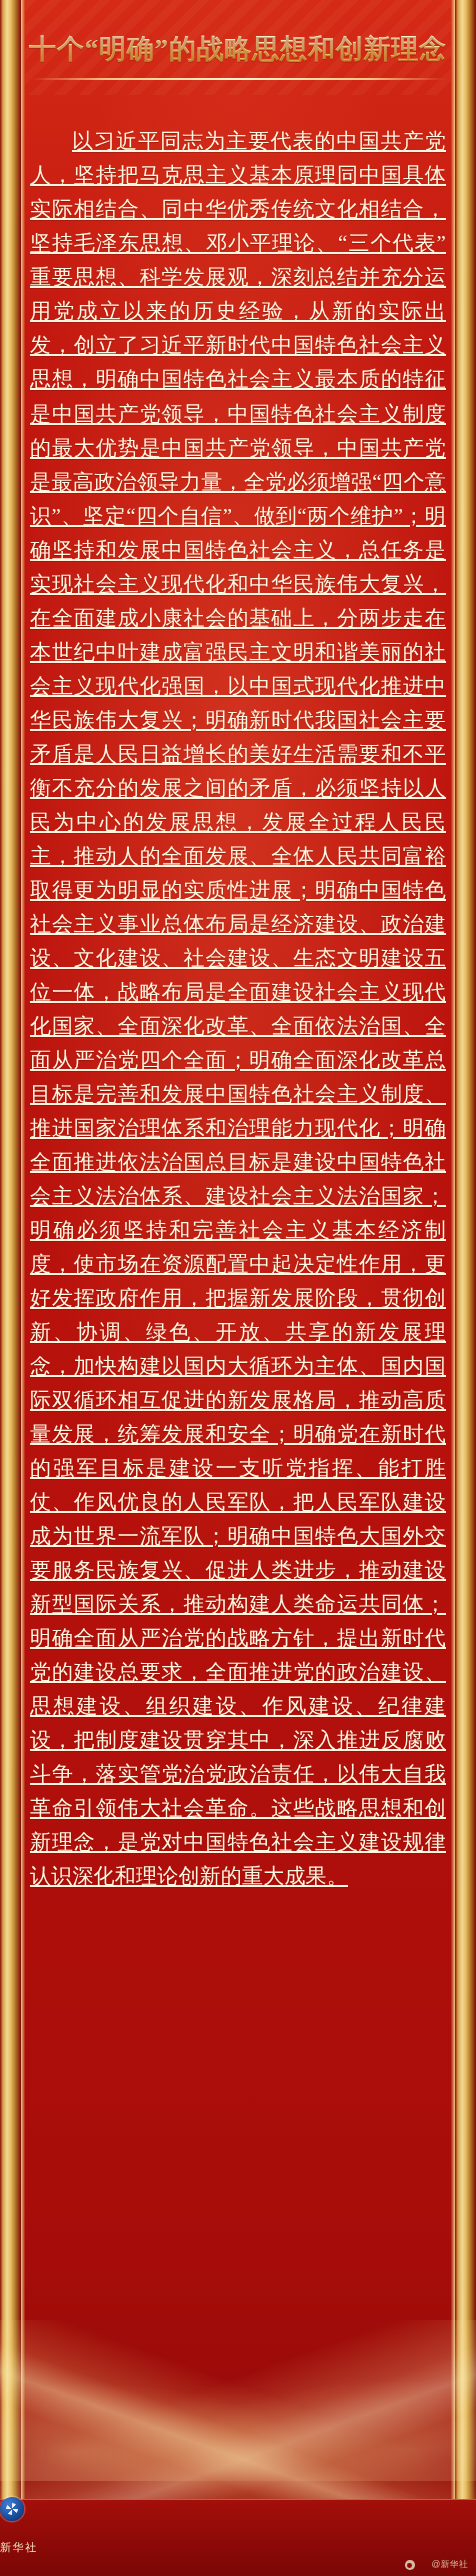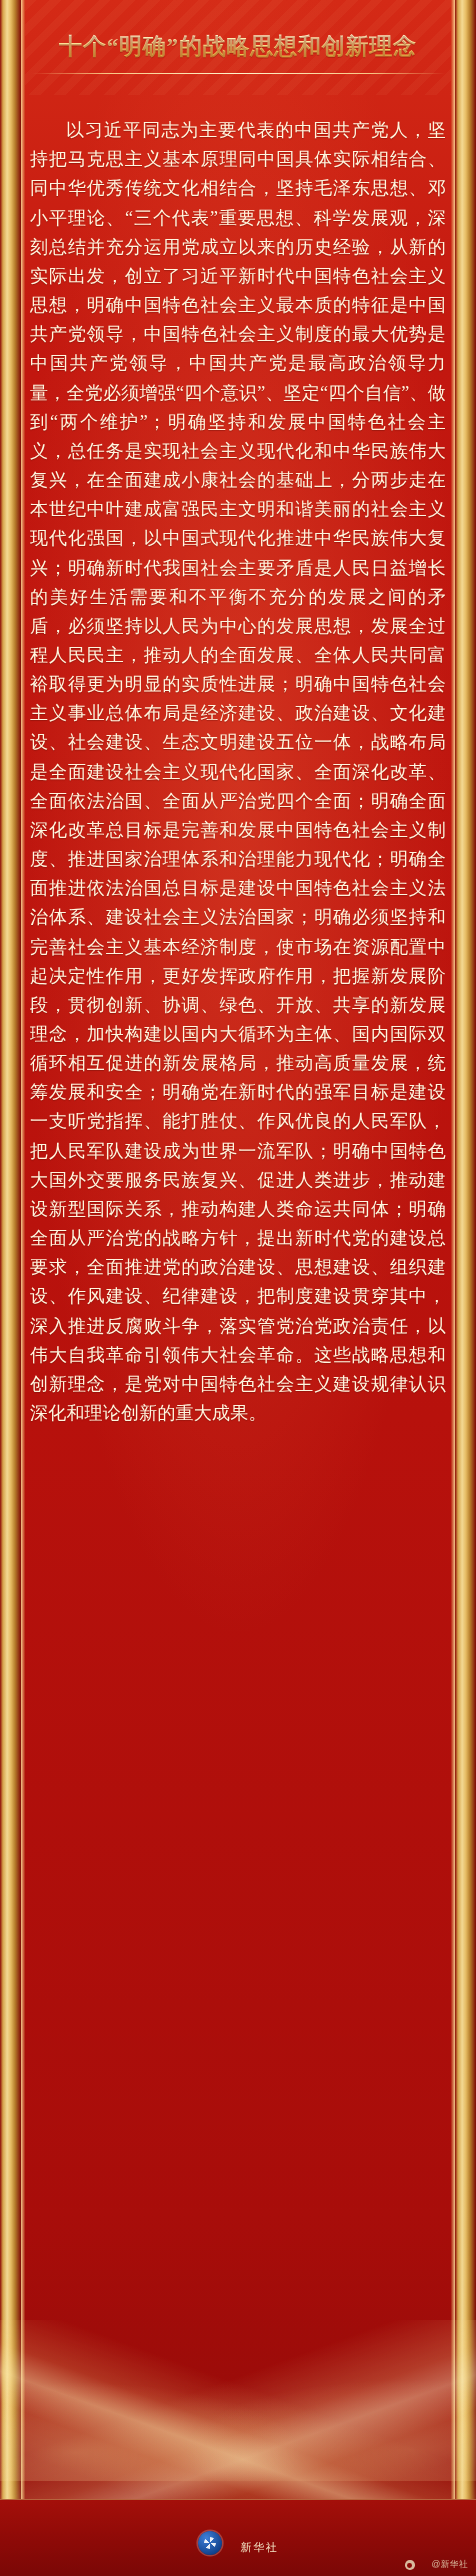--- a/index.html
+++ b/index.html
@@ -69,21 +69,21 @@
 
   
   .title-wrap {
     position: relative;
     padding: 32px 27px 11px;
     text-align: center;
   }
   .title {
     font-family: "Liberation Serif", "DejaVu Serif", serif;
     font-weight: bold;
-    font-size: 23px;
+    font-size: 27px;
     letter-spacing: 0.8px;
     line-height: 1.3;
     background: linear-gradient(180deg, #fff8dc 0%, #ffe9a8 30%, #f7cf6a 58%, #e0a82f 100%);
     -webkit-background-clip: text;
     background-clip: text;
     color: #ffe9a8;
     -webkit-text-fill-color: transparent;
     text-shadow: 0 0.8px 0 rgba(120,30,10,.35);
     white-space: nowrap;
   }
@@ -103,28 +103,29 @@
       rgba(255,225,150,0) 100%);
   }
 
   
   .body-wrap {
     position: relative;
     padding: 12.7px 30px 0 30px;
   }
   .body-text {
     color: #fff6df;
-    font-size: 18px;
+    font-size: 21px;
     line-height: 1.62;
     text-align: justify;
     text-justify: inter-character;
     text-indent: 2em;
     letter-spacing: 0.2px;
     text-shadow: 0 0.8px 0.8px rgba(110,20,10,.45);
     font-family: "Liberation Serif", "DejaVu Serif", serif;
+    text-decoration: underline;
   }
 
   
   .bottom-deco {
     position: absolute;
     left: 0; right: 0;
     bottom: 0;
     height: 262px;
     pointer-events: none;
   }
@@ -155,23 +156,24 @@
     background: linear-gradient(180deg, #a40f0a 0%, #8d0a07 55%, #7a0806 100%);
     border-top: 1.6px solid rgba(255,214,128,.45);
   }
 
   
   .agency {
     position: absolute;
     left: 0; right: 0;
     bottom: 20.6px;
     display: flex;
-    align-items: flex-end;
+    align-items: flex-start;
     justify-content: center;
     gap: 19px;
+    flex-direction: column;
   }
   .agency-logo {
     width: 24px;
     height: 24px;
     border-radius: 50%;
     background: radial-gradient(circle at 35% 30%, #3f7fd8, #12448f 70%, #0b2d63 100%);
     position: relative;
     box-shadow: 0 0 0 1.6px rgba(255,255,255,.22);
     flex: 0 0 auto;
   }

